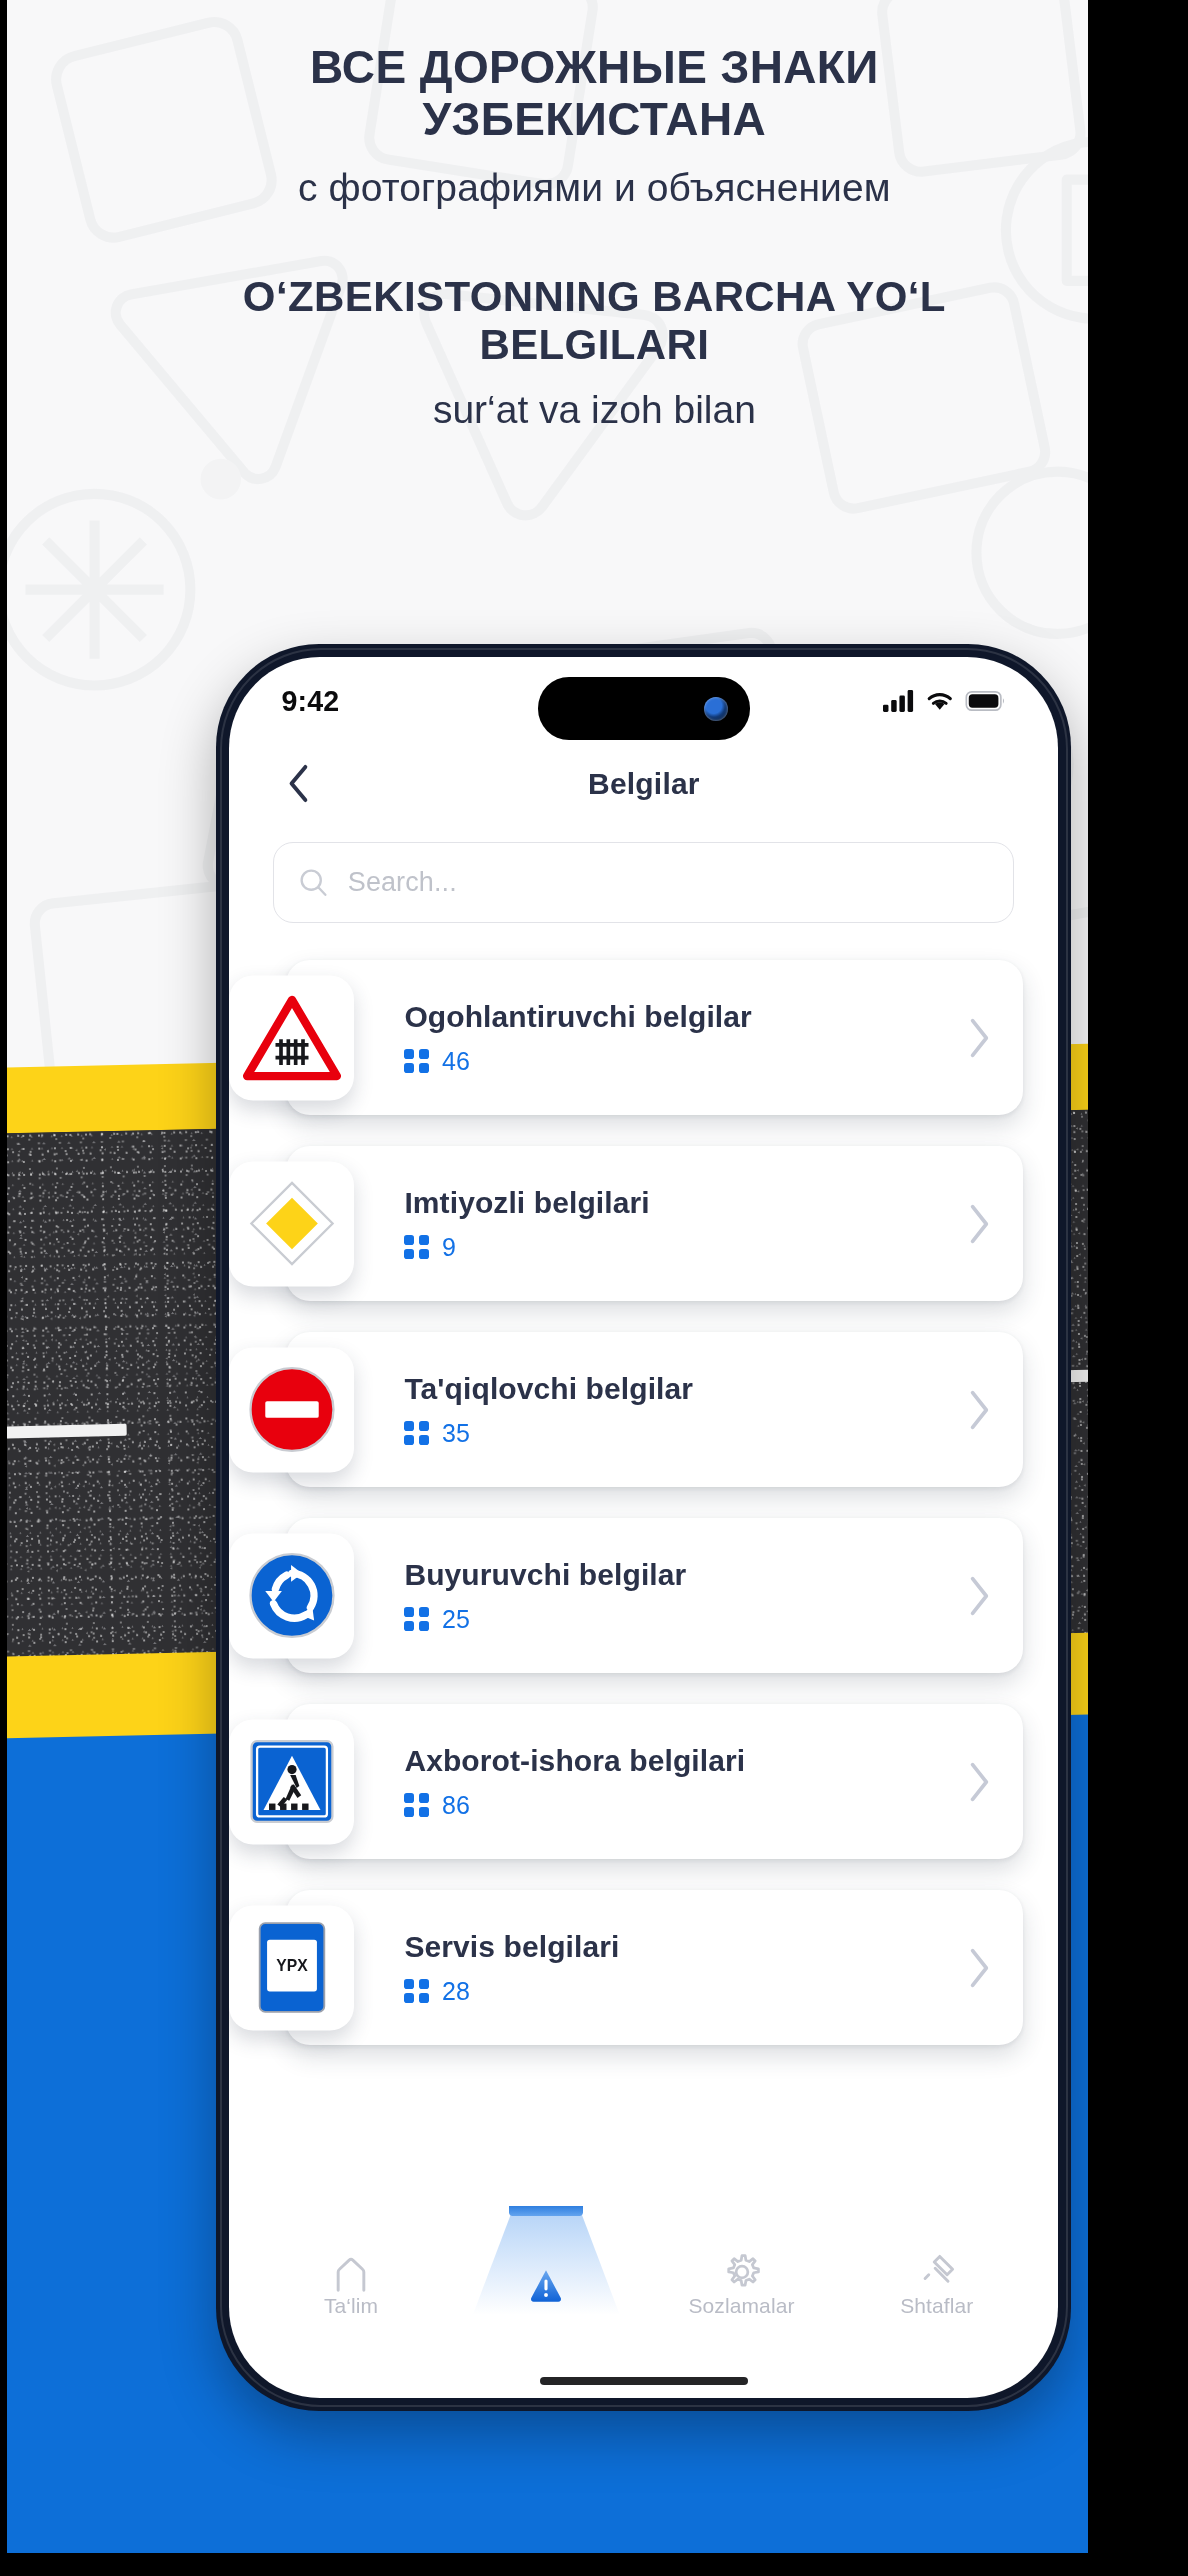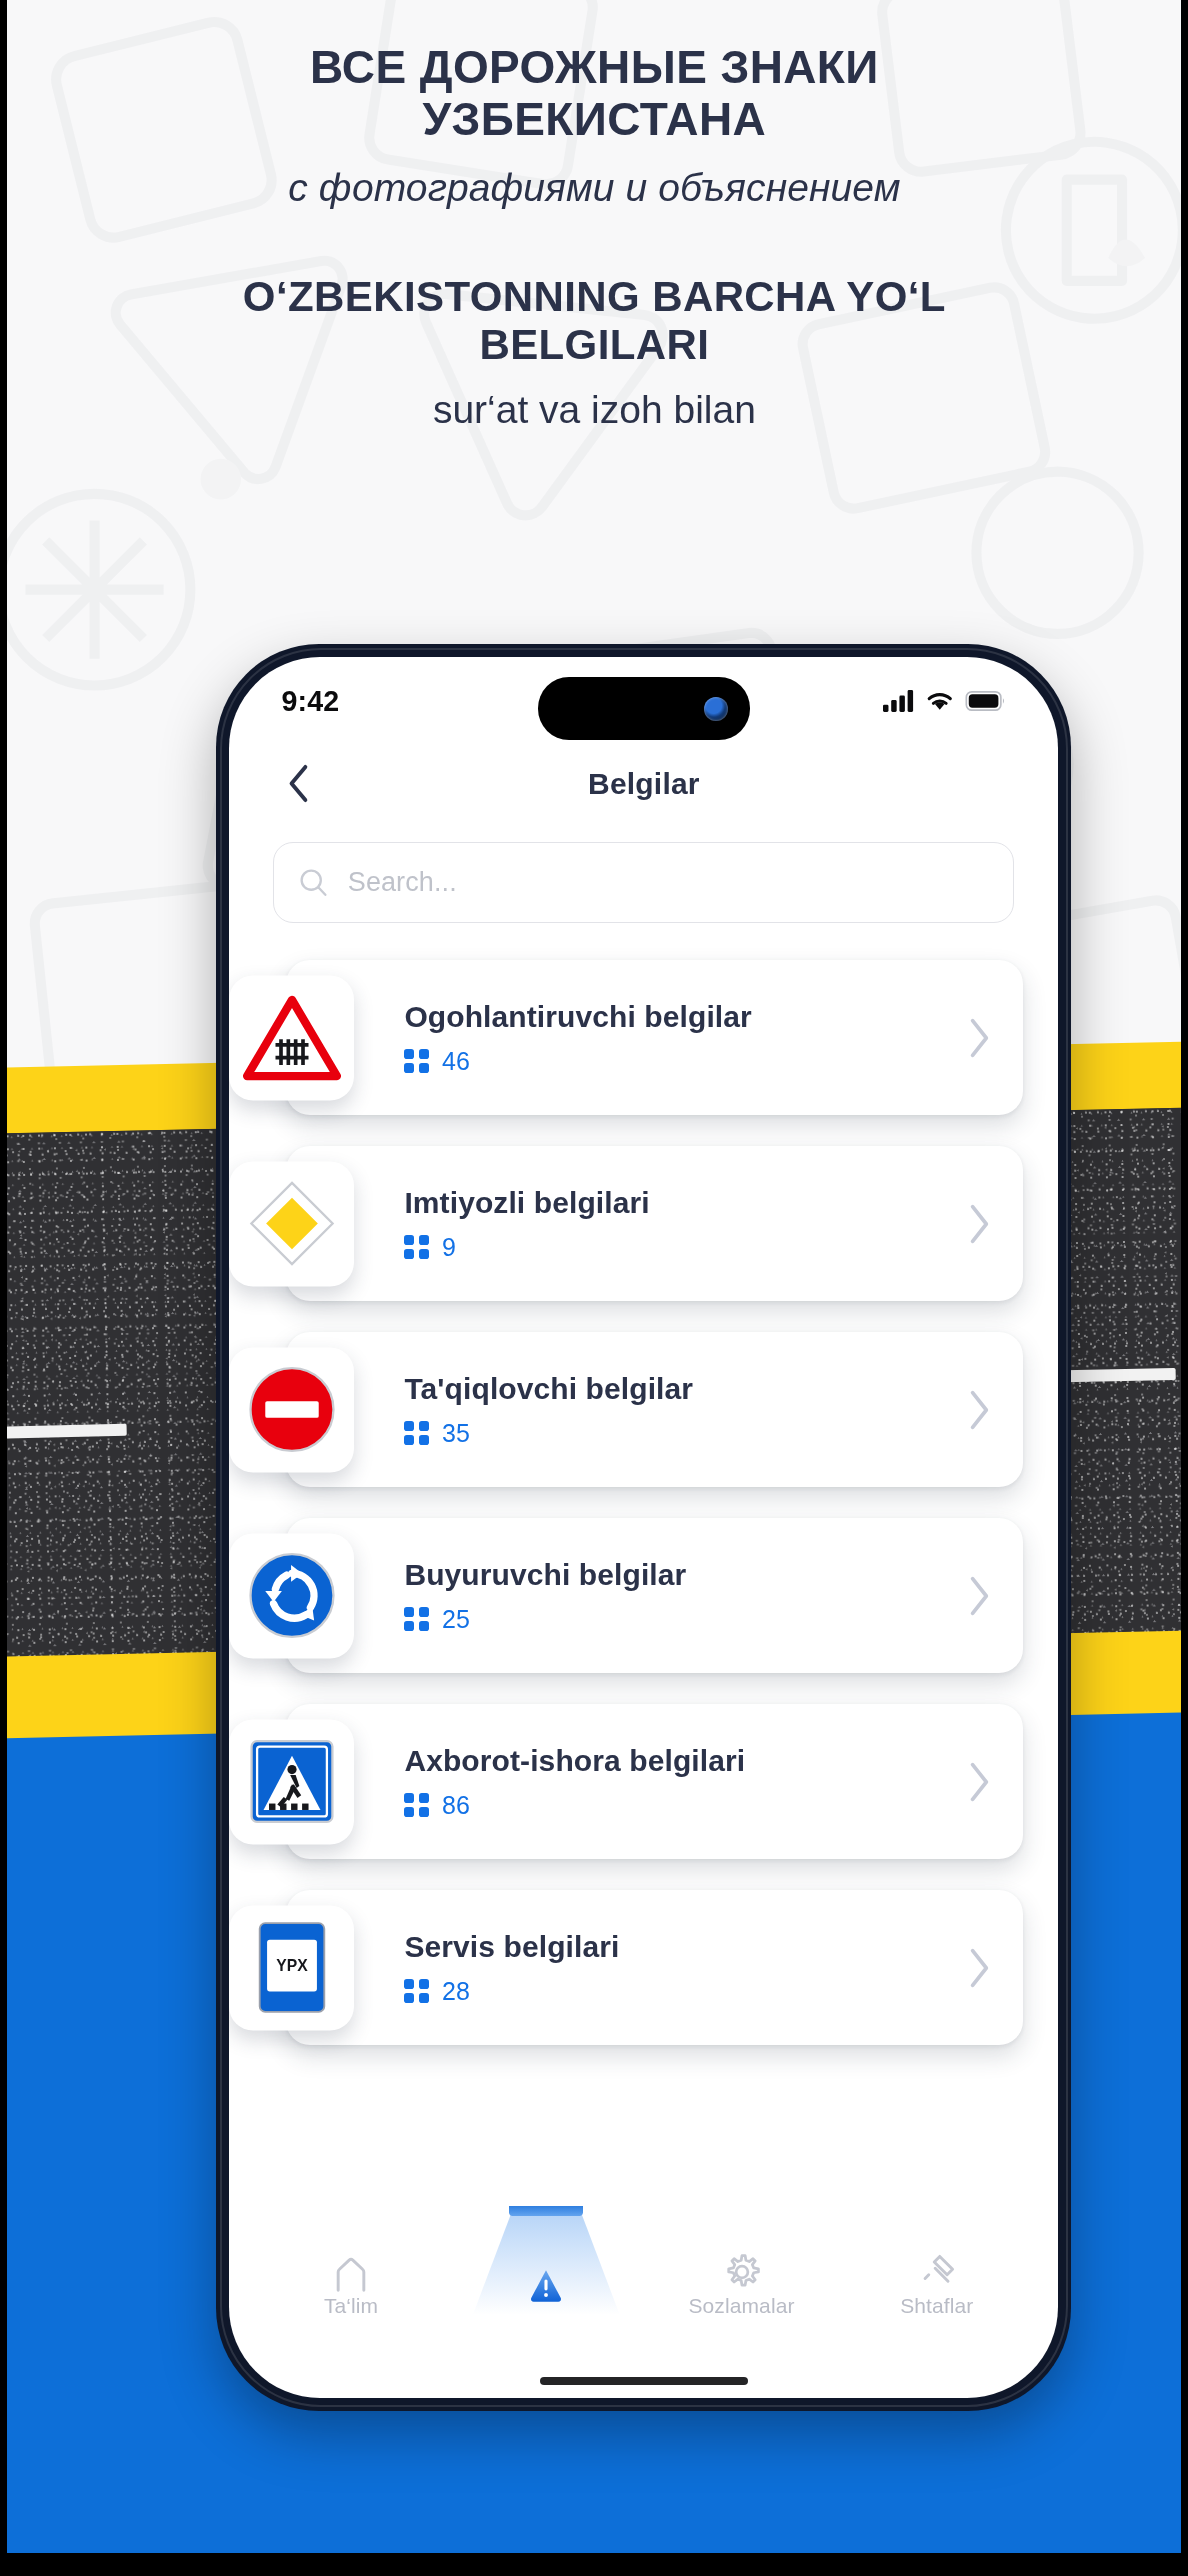--- a/index.html
+++ b/index.html
@@ -5,21 +5,21 @@
   html,body{margin:0;padding:0;background:#000;}
   *{box-sizing:border-box;}
   body{
     font-family:"Liberation Sans", sans-serif;
     -webkit-font-smoothing:antialiased;
   }
 
   
   #stage{
     position:relative;
-    width:1188px;
+    width:1088px;
     height:2576px;
     overflow:hidden;
     background:#000;
   }
 
   
   #canvas{
     position:absolute;
     left:7.4px; top:0; right:7.4px; bottom:23px;
     width:1174px;
@@ -86,21 +86,21 @@
     position:absolute; left:0; top:0; width:100%;
     text-align:center; z-index:5;
   }
   .h-ru-1{
     font-size:46px; font-weight:700; letter-spacing:0.4px;
     color:#2b3249; line-height:1.12; margin:0;
     padding-top:42px;
   }
   .h-ru-2{
     font-size:39px; font-weight:400; color:#2b3249;
-    line-height:1.2; margin:20px 0 0 0; letter-spacing:0.1px;font-style:italic;
+    line-height:1.2; margin:20px 0 0 0; letter-spacing:0.1px;
   }
   .h-uz-1{
     font-size:42px; font-weight:700; letter-spacing:0.4px;
     color:#2b3249; line-height:1.14; margin:61px 0 0 0;
   }
   .h-uz-2{
     font-size:39px; font-weight:400; color:#2b3249;
     line-height:1.2; margin:18.4px 0 0 0;
   }
 

